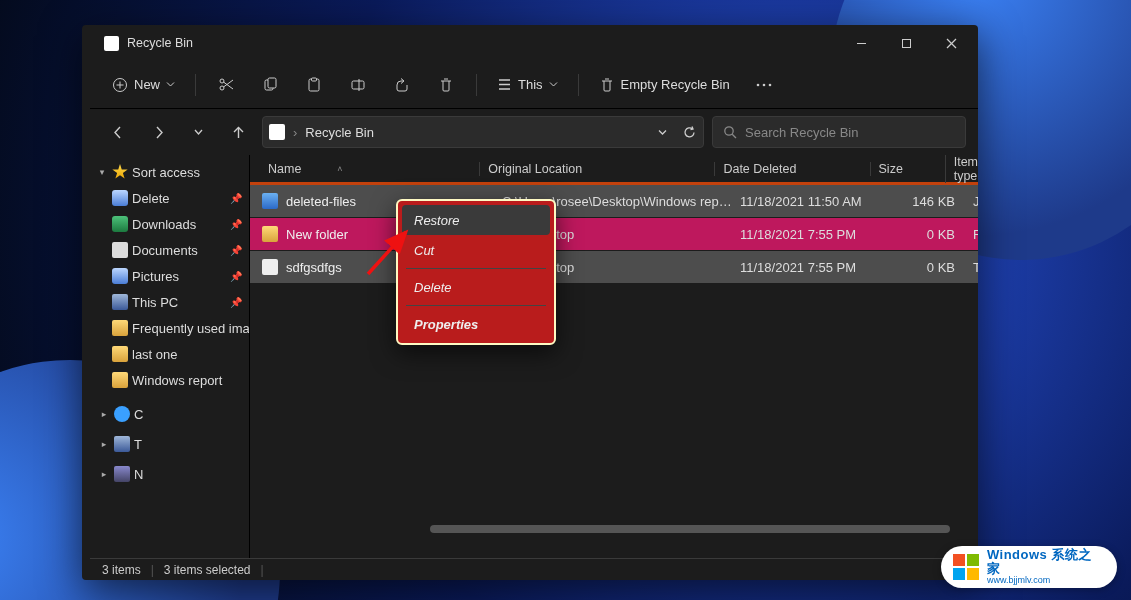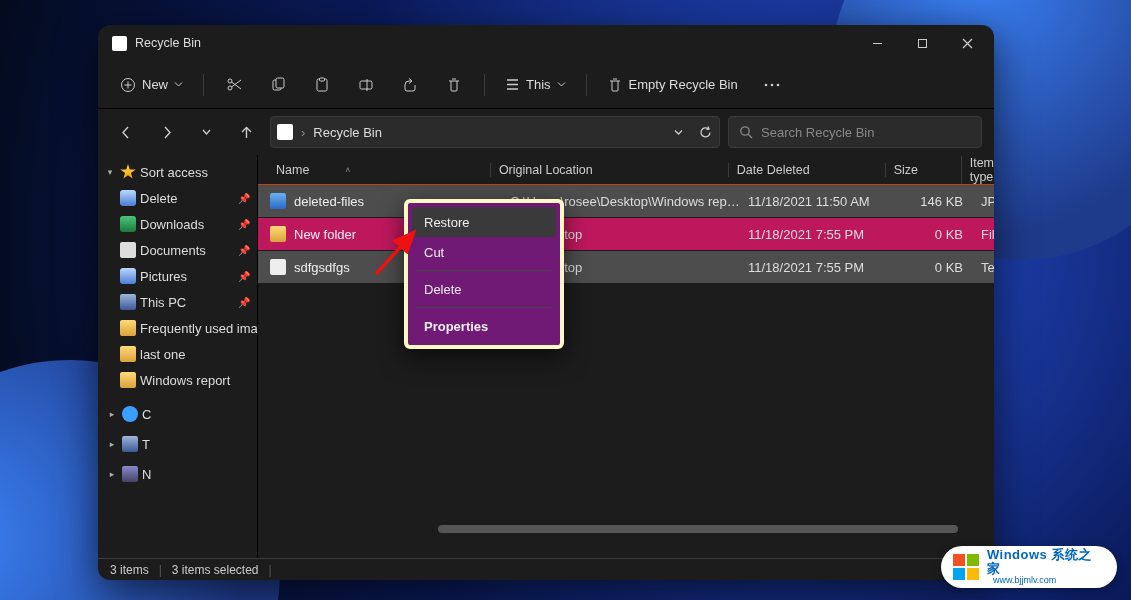--- a/index.html
+++ b/index.html
@@ -3,21 +3,21 @@
   <meta charset="utf-8">
   <style>
     * { margin:0; padding:0; box-sizing:border-box; font-family:"Segoe UI",Arial,sans-serif; }
     body { width:1131px; height:600px; background:#0a1a5a; overflow:hidden; position:relative; }
     .wallpaper { position:absolute; inset:0; background:radial-gradient(circle at 70% 40%,#2563eb 0%,#1e40af 20%,#0a1a5a 55%,#030917 100%); }
     .petal { position:absolute; border-radius:50%; background:radial-gradient(ellipse at 30% 30%,#3b82f6,#1e3a8a 70%); }
     .p1 { width:380px; height:380px; top:-120px; right:-80px; transform:rotate(20deg); }
     .p2 { width:420px; height:420px; bottom:-180px; left:-140px; transform:rotate(-30deg); }
     .p3 { width:260px; height:260px; top:240px; right:380px; }
 
-    .window { position:absolute; top:25px; left:98px; width:896px; height:555px; background:#1c1c1c; border-radius:12px; box-shadow:0 10px 40px rgba(0,0,0,0.6); color:#fff; display:flex; flex-direction:column; overflow:hidden; }
+    .window { position:absolute; top:25px; left:82px; width:896px; height:555px; background:#1c1c1c; border-radius:4px; box-shadow:0 10px 40px rgba(0,0,0,0.6); color:#fff; display:flex; flex-direction:column; overflow:hidden;padding-left:8px; }
 
     .titlebar { height:36px; display:flex; align-items:center; padding:0 4px 0 14px; font-size:12.5px; color:#ddd; }
     .titlebar .tb-icon { width:15px; height:15px; background:#fff; border-radius:2px; margin-right:8px; display:flex; align-items:center; justify-content:center; }
     .title-text { flex:1; }
     .winbtn { width:45px; height:32px; display:flex; align-items:center; justify-content:center; color:#ccc; font-size:11px; }
 
     .toolbar { height:48px; display:flex; align-items:center; padding:0 12px; gap:4px; border-bottom:1px solid #000; }
     .tb-btn { height:34px; padding:0 10px; display:flex; align-items:center; gap:6px; color:#ddd; font-size:13px; border-radius:4px; }
     .tb-btn.icon-only { padding:0; width:40px; justify-content:center; }
     .divider { width:1px; height:22px; background:#3a3a3a; margin:0 6px; }
@@ -40,61 +40,61 @@
     .ic-folder { background:linear-gradient(#ffd978,#d9a23b); }
     .ic-disk { background:linear-gradient(#bcd7ff,#4a7dd6); border-radius:3px; }
     .ic-doc { background:#ddd; }
     .ic-pc { background:linear-gradient(#9fb7d9,#3b5998); }
     .ic-cloud { background:#3aa0ff; border-radius:50%; }
     .ic-net { background:linear-gradient(#88c,#446); }
     .pin { margin-left:auto; margin-right:6px; color:#888; font-size:10px; }
     .chev { width:12px; color:#aaa; font-size:9px; display:flex; justify-content:center; }
 
     .content { flex:1; display:flex; flex-direction:column; min-width:0; position:relative; }
-    .cols { height:30px; display:flex; align-items:center; font-size:12.5px; color:#ccc; border-bottom:1px solid #c2410c; padding-left:18px; }
+    .cols { height:30px; display:flex; align-items:center; font-size:12.5px; color:#ccc; border-bottom:3px solid #c2410c; padding-left:18px; }
     .col-name { width:214px; display:flex; align-items:center; gap:36px; }
     .col-loc { width:238px; border-left:1px solid #3a3a3a; padding-left:8px; }
     .col-date { width:157px; border-left:1px solid #3a3a3a; padding-left:8px; }
     .col-size { width:76px; border-left:1px solid #3a3a3a; padding-left:8px; }
     .col-type { flex:1; border-left:1px solid #3a3a3a; padding-left:8px; }
     .sort-ind { color:#888; font-size:9px; }
 
     .rows { flex:1; overflow:hidden; }
     .row { height:33px; display:flex; align-items:center; font-size:13px; color:#eee; padding-left:12px; background:#4d4d4d; border-bottom:1px solid #1c1c1c; }
     .row.alt { background:#be185d; }
     .r-ic { width:16px; height:16px; margin-right:8px; border-radius:2px; }
     .ic-img { background:linear-gradient(#6bb0f0,#2b69c8); }
     .ic-txt { background:#eee; }
     .r-name { width:208px; white-space:nowrap; overflow:hidden; text-overflow:ellipsis; }
     .r-loc { width:238px; padding-left:8px; white-space:nowrap; overflow:hidden; text-overflow:ellipsis; color:#ddd; }
     .r-date { width:157px; padding-left:8px; color:#ddd; }
     .r-size { width:76px; padding-left:8px; text-align:right; padding-right:10px; color:#ddd; }
     .r-type { flex:1; padding-left:8px; color:#ddd; overflow:hidden; }
 
-    .ctx { position:absolute; top:44px; left:146px; width:160px; background:#701a75; border:4px solid #fef9c3; border-radius:6px; padding:4px; box-shadow:0 8px 24px rgba(0,0,0,0.6); z-index:50; }
+    .ctx { position:absolute; top:44px; left:146px; width:160px; background:#b91c1c; border:2px solid #fef9c3; border-radius:6px; padding:4px; box-shadow:0 8px 24px rgba(0,0,0,0.6); z-index:50;font-style:italic; }
     .ctx-item { height:30px; display:flex; align-items:center; padding:0 12px; font-size:13px; color:#eee; border-radius:4px; }
     .ctx-item.bold { font-weight:600; }
     .ctx-item.hl { background:#3a3a3a; }
     .ctx-sep { height:1px; background:#444; margin:3px 4px; }
 
     .arrow { position:absolute; top:69px; left:112px; width:56px; height:56px; z-index:60; pointer-events:none; }
     .arrow svg { width:100%; height:100%; }
 
     .hscroll { position:absolute; bottom:22px; left:172px; right:0; height:14px; background:#1c1c1c; }
     .hscroll .thumb { position:absolute; left:8px; width:520px; top:3px; height:8px; background:#555; border-radius:4px; }
 
     .status { height:22px; border-top:1px solid #3a3a3a; display:flex; align-items:center; padding:0 12px; font-size:12px; color:#ccc; gap:10px; }
     .status .sep { color:#555; }
 
     .watermark { position:absolute; right:14px; bottom:12px; width:176px; height:42px; background:#fff; border-radius:21px; display:flex; align-items:center; padding:0 12px; gap:8px; box-shadow:0 2px 8px rgba(0,0,0,0.3); }
     .wm-logo { width:26px; height:26px; display:grid; grid-template-columns:1fr 1fr; grid-template-rows:1fr 1fr; gap:2px; }
     .wm-logo span:nth-child(1){background:#f25022;} .wm-logo span:nth-child(2){background:#7fba00;} .wm-logo span:nth-child(3){background:#00a4ef;} .wm-logo span:nth-child(4){background:#ffb900;}
     .wm-txt { display:flex; flex-direction:column; line-height:1.1; }
     .wm-txt .t1 { color:#0067c0; font-size:13px; font-weight:600; letter-spacing:0.5px; }
-    .wm-txt .t2 { color:#0067c0; font-size:9px;margin-left:6px; }
+    .wm-txt .t2 { color:#0067c0; font-size:9px; }
   </style>
 </head>
 <body>
 
 <div class="wallpaper">
   <div class="petal p1"></div>
     <div class="petal p2"></div>
     <div class="petal p3"></div>
 </div>
 

